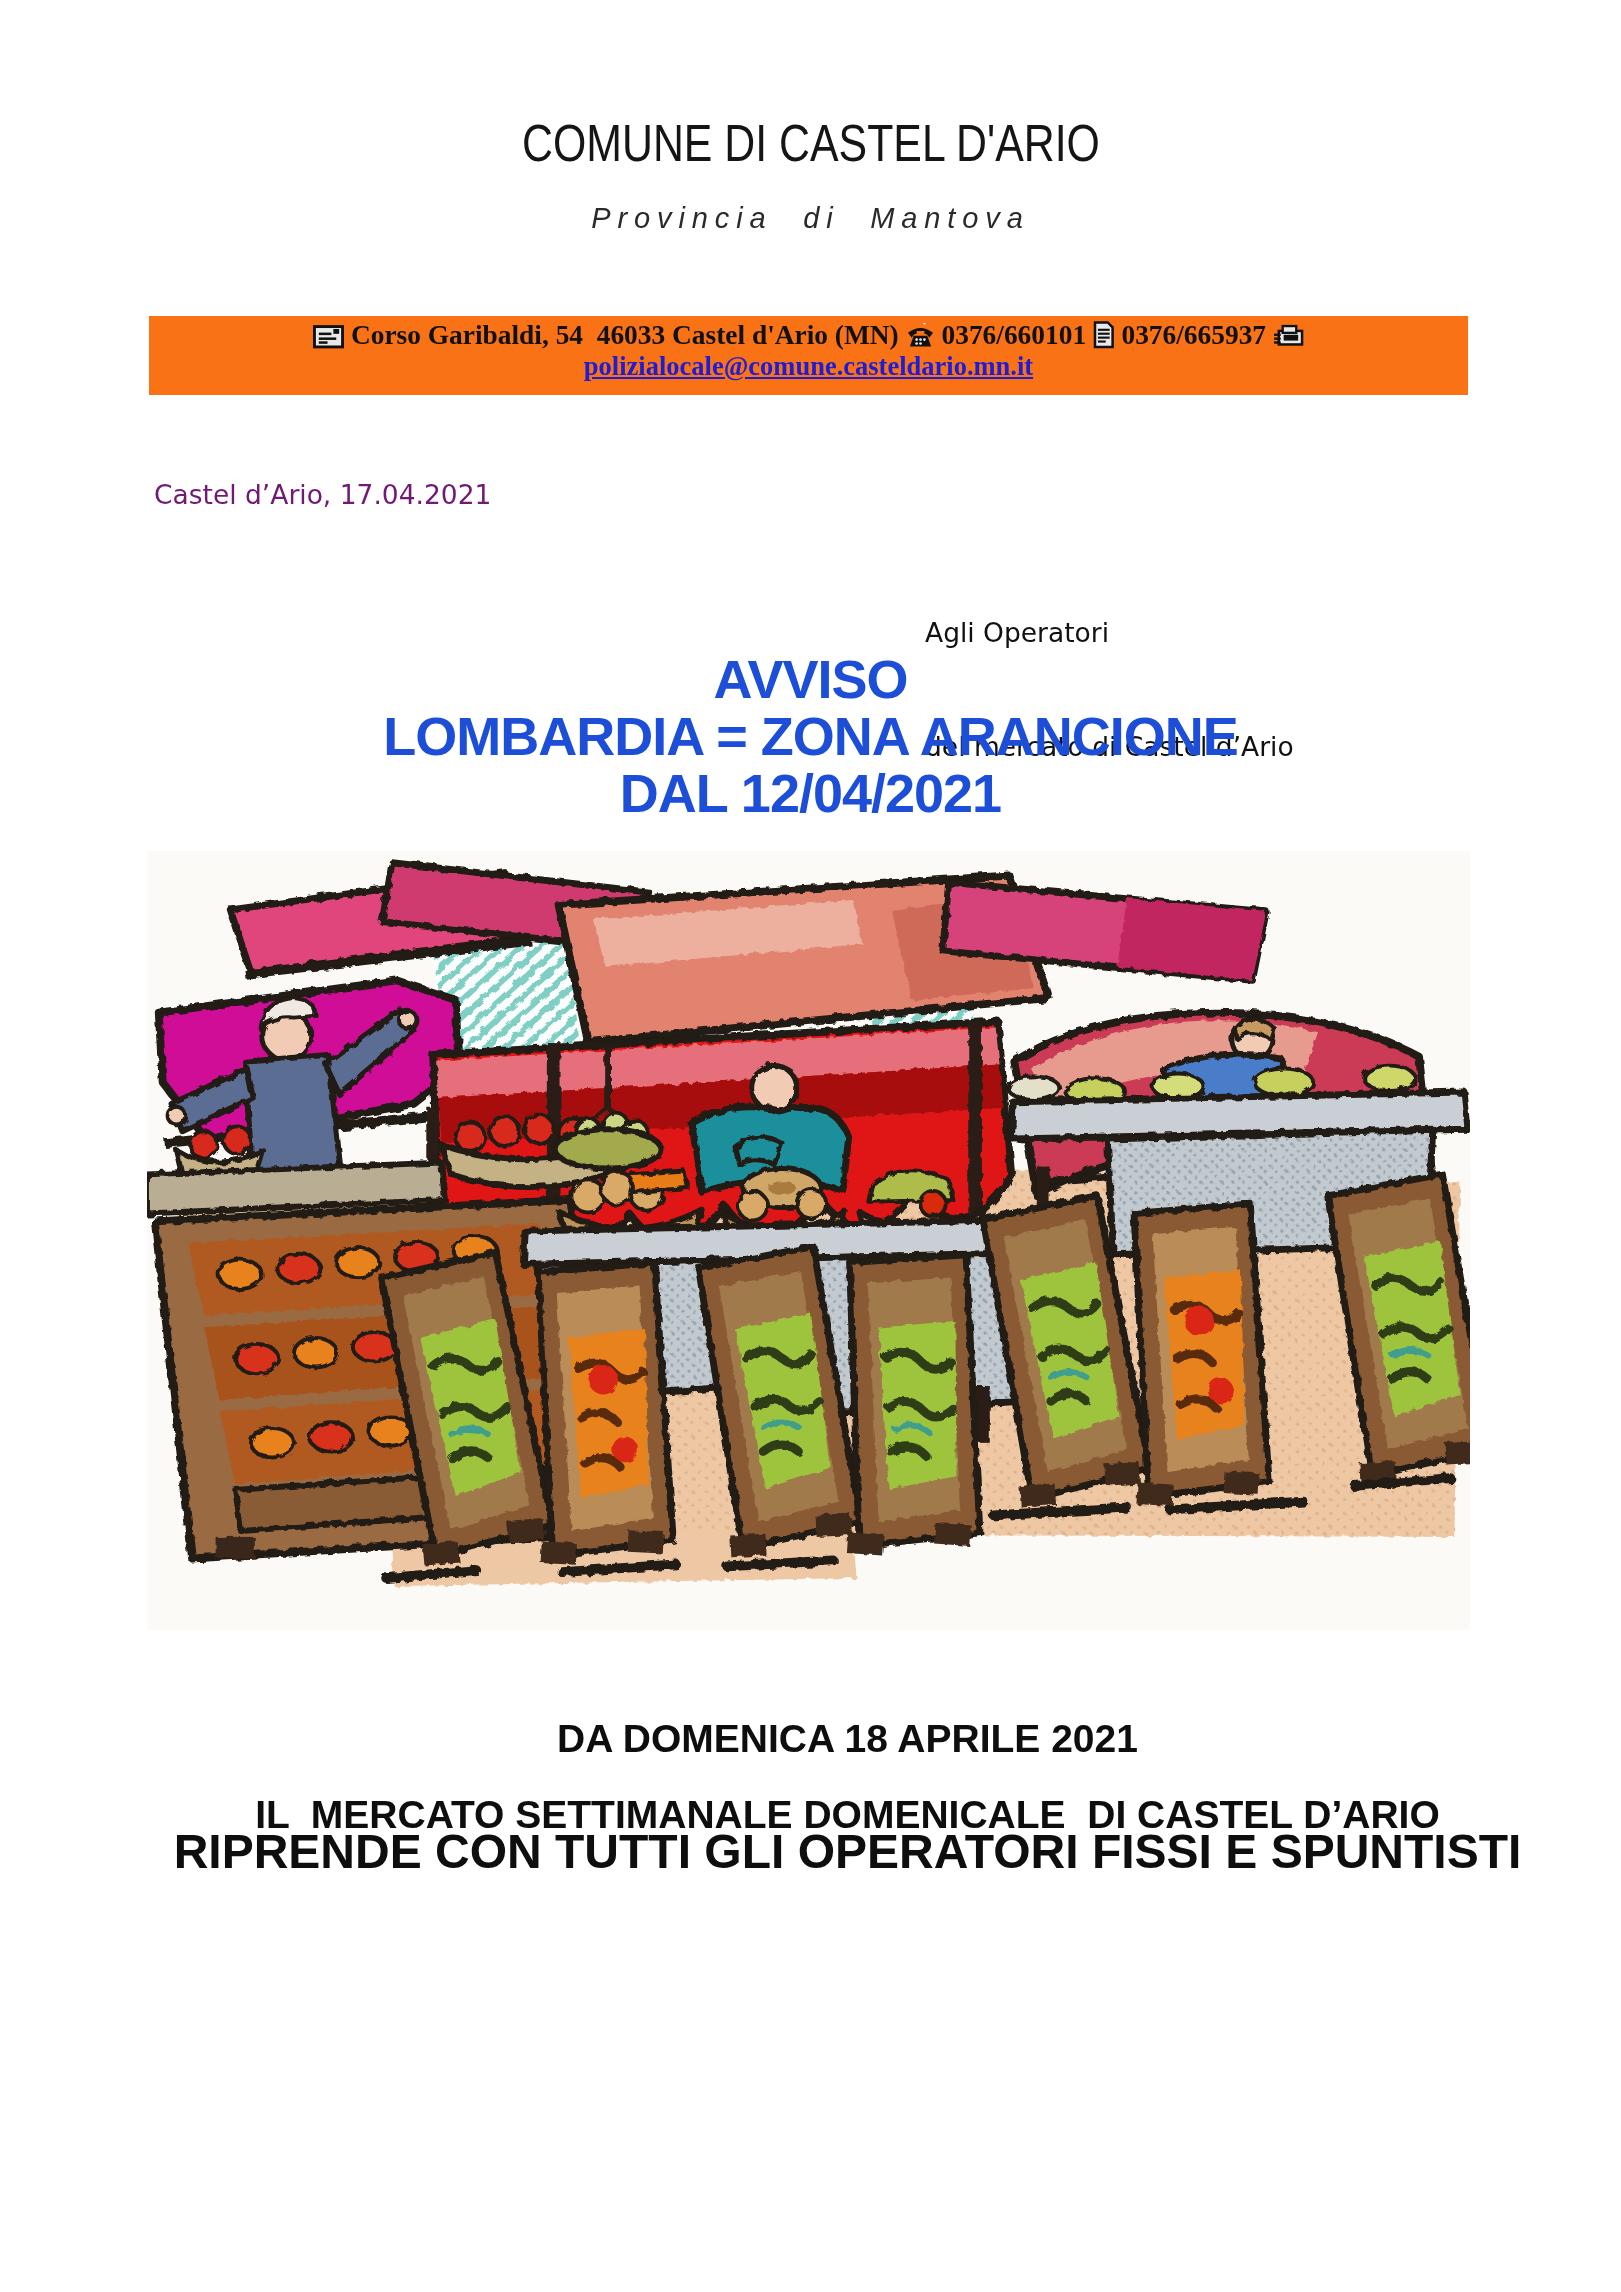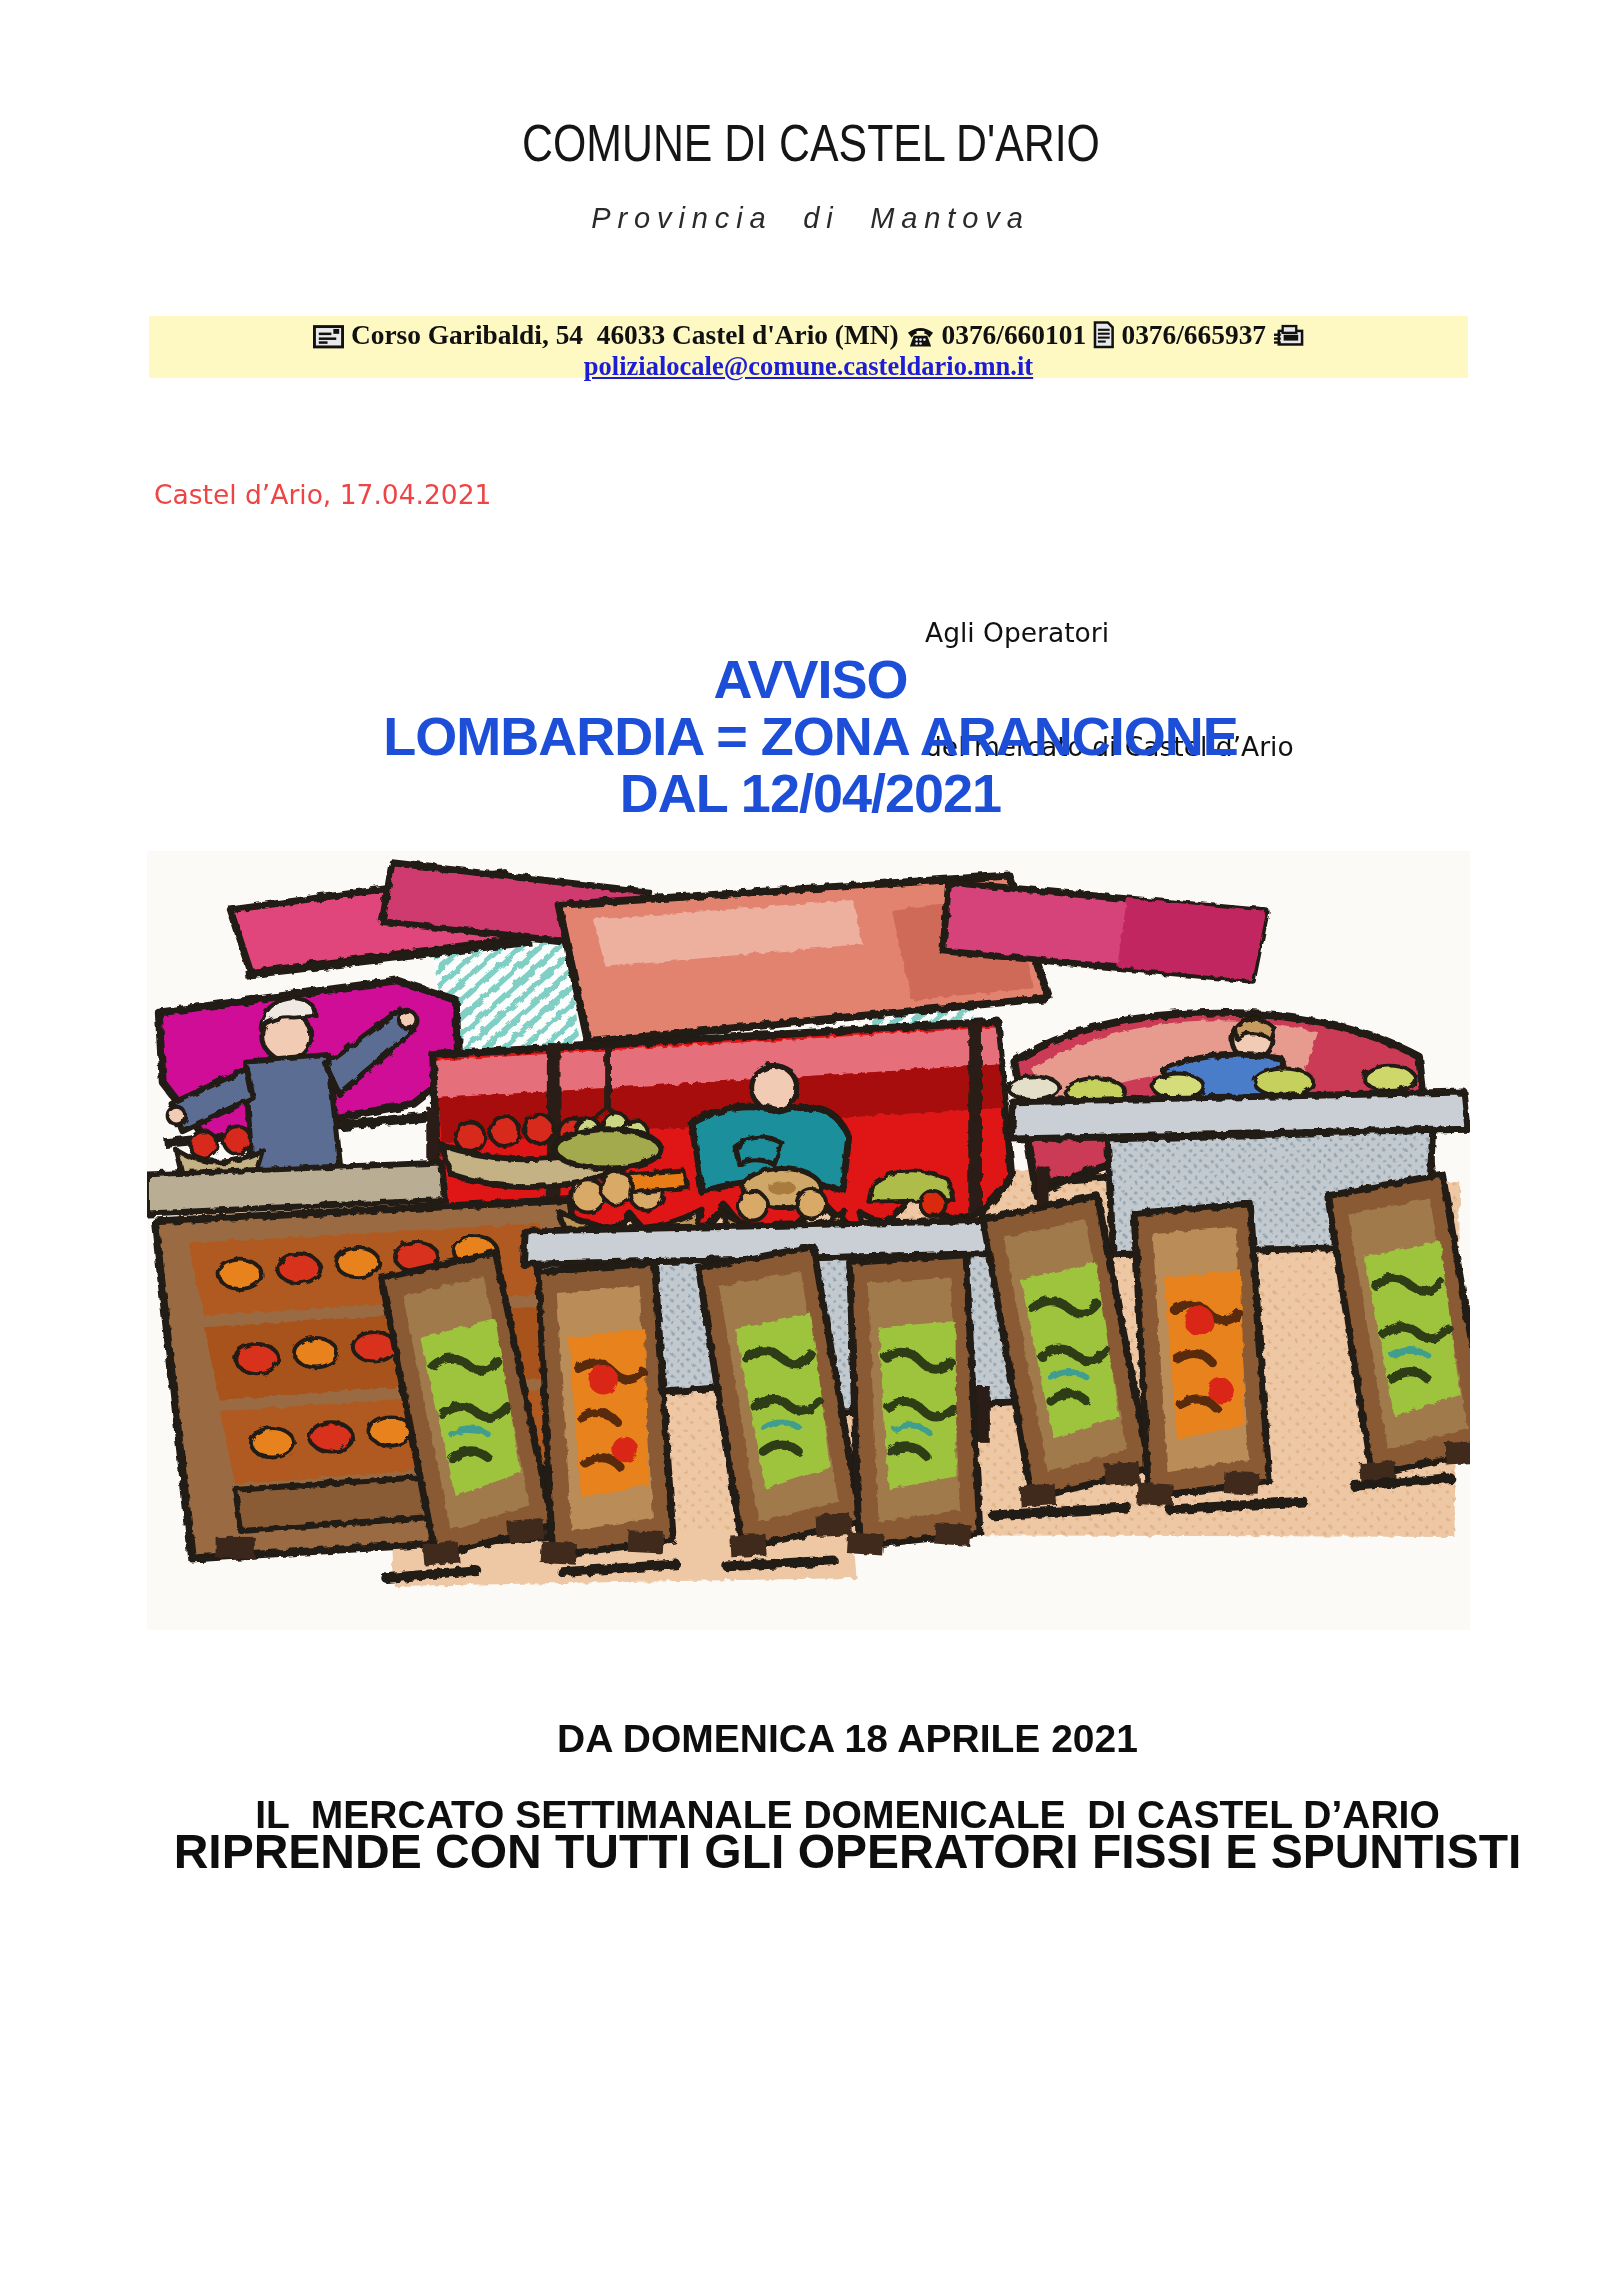--- a/index.html
+++ b/index.html
@@ -9,30 +9,30 @@
 
   
   .title-wrap{left:0;top:114px;width:100%;text-align:center;}
   .title{display:inline-block;font-size:51px;font-weight:400;color:#151515;
          transform:scaleX(0.84);transform-origin:center;white-space:pre;}
   .subtitle-wrap{left:0;top:202px;width:100%;text-align:center;}
   .subtitle{display:inline-block;font-style:italic;font-size:29px;color:#2a2a2a;
             letter-spacing:6.9px;word-spacing:15.7px;white-space:pre;}
 
   
-  .banner{left:149px;top:316px;width:1319px;height:62px;background:#fef9c3;text-align:center;}
+  .banner{left:149px;top:316px;width:1319px;height:79px;background:#f97316;text-align:center;}
   .addr-row{margin-top:2.9px;font-family:"Liberation Serif",serif;font-weight:700;font-size:27.4px;
             color:#111;white-space:pre;line-height:33px;}
   .addr-row svg{vertical-align:-4.9px;margin:0 6.9px;}
   .email-row{line-height:29px;}
   .email-link{font-family:"Liberation Serif",serif;font-weight:700;font-size:26.5px;
               color:#1d1dd8;text-decoration:underline;cursor:pointer;white-space:pre;}
 
   
-  .dateline{left:154px;top:479px;font-family:"DejaVu Sans",sans-serif;font-size:26.5px;color:#ef4444;white-space:pre;text-align:center;}
+  .dateline{left:154px;top:479px;font-family:"DejaVu Sans",sans-serif;font-size:26.5px;color:#701a75;white-space:pre;text-align:center;}
   .recipient{left:925px;top:538px;font-family:"DejaVu Sans",sans-serif;font-weight:400;
              font-size:26.5px;line-height:38px;color:#111;white-space:pre;}
 
   .notice{left:0;top:651px;width:100%;text-align:center;font-weight:700;color:#1d4ed8;}
   .notice div{font-size:54px;line-height:57px;letter-spacing:-1px;white-space:pre;}
 
   .market{left:147px;top:851px;width:1323px;height:779px;}
 
   .footer-line{left:0;width:100%;text-align:center;font-weight:700;color:#0e0e0e;white-space:pre;padding-left:37px;}
   .f1{top:1717px;font-size:39px;}

